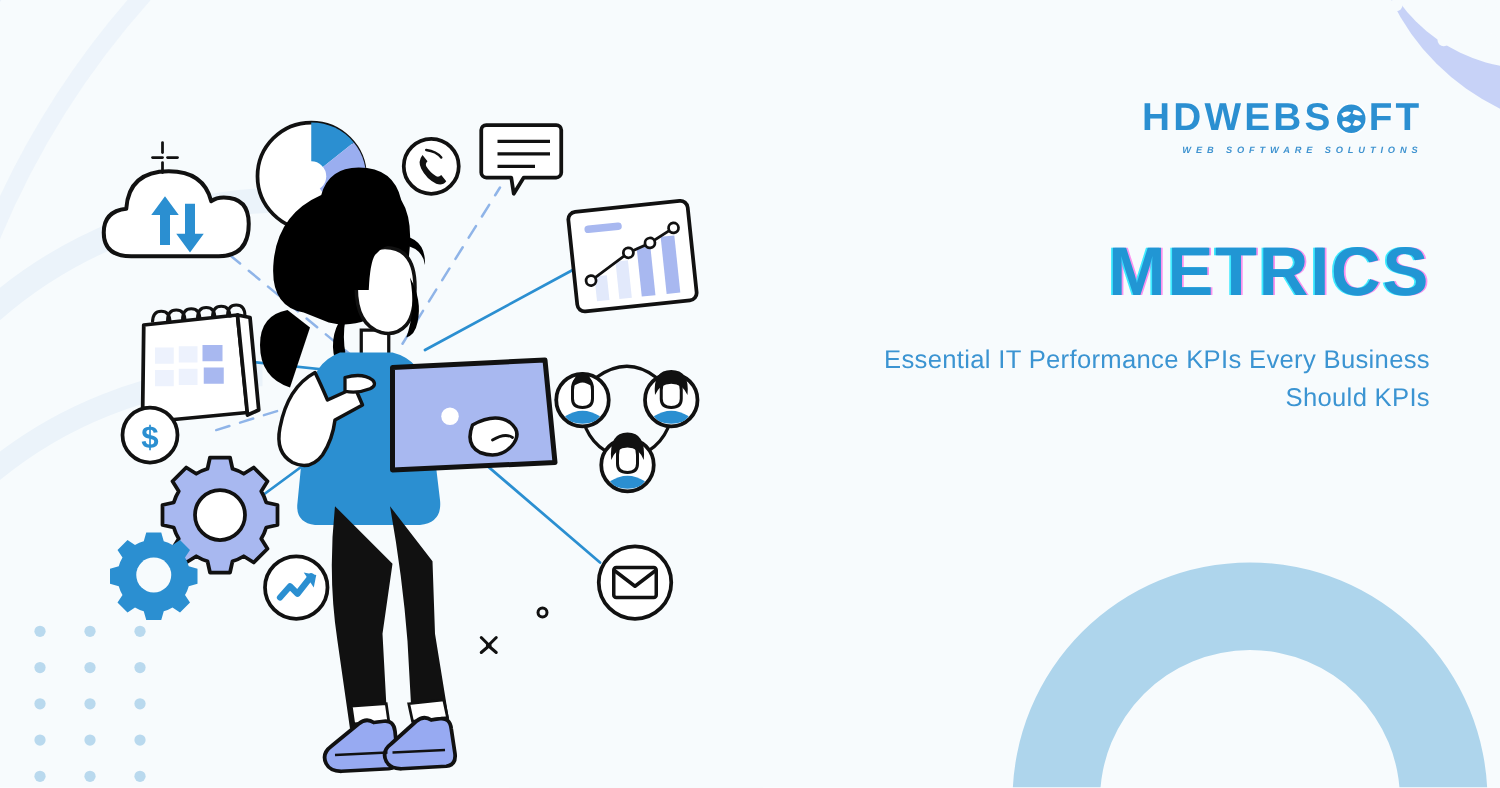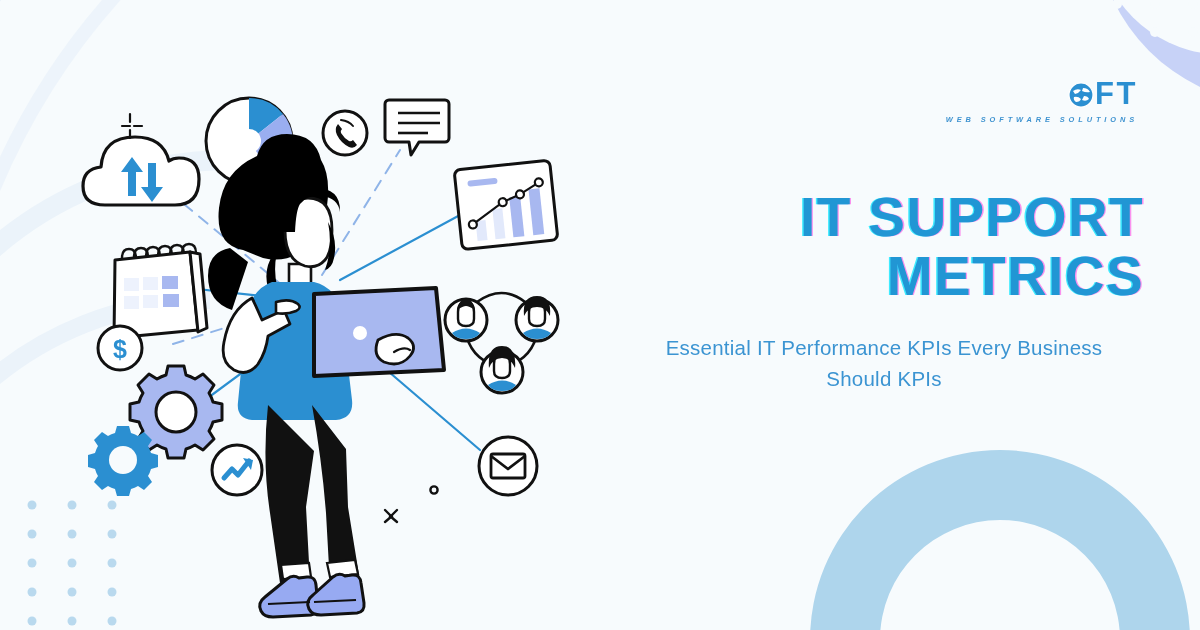--- a/index.html
+++ b/index.html
@@ -81,21 +81,20 @@
     color: #2196d4;
     text-shadow: -1.4px 0 0 rgba(0,230,255,0.75), 1.4px 0 0 rgba(255,0,220,0.42);
   }
   #subhead {
     margin-top: 26px;
     font-size: 20.5px;
     line-height: 1.5;
     font-weight: 400;
     letter-spacing: 0.25px;
     color: #3b94d2;
-    text-align: center;
   }
 
   
   #illustration {
     position: absolute;
     left: 0;
     top: 0;
     width: 660px;
     height: 630px;
   }
@@ -358,40 +357,40 @@
                l-2 -20 q-1 -9 -9 -8 Z" fill="#97aaf2" stroke="#111" stroke-width="3" stroke-linejoin="round"></path>
       <path d="M345 576 q-6 -4 -12 1 l-20 18 q-8 6 -4 14 q3 6 12 6 l36 -2 q8 -1 7 -10
                l-3 -20 q-1 -9 -9 -8 Z" fill="#97aaf2" stroke="#111" stroke-width="3" stroke-linejoin="round"></path>
       <line x1="268" y1="604" x2="310" y2="602" stroke="#111" stroke-width="2.2"></line>
       <line x1="314" y1="602" x2="356" y2="600" stroke="#111" stroke-width="2.2"></line>
     </g>
   </svg>
 
   <div id="logo">
     <div id="logo-wordmark">
+      <span>HDWEBS</span>
       <span id="logo-globe">
         <svg viewBox="0 0 26 26" xmlns="http://www.w3.org/2000/svg" width="26" height="26">
           <circle cx="13" cy="13" r="12" fill="#2b8fd1"></circle>
           <g fill="#ffffff">
             <path d="M5 9 q4 -3 8 -1 q-2 3 -6 4 Z"></path>
             <path d="M15 6 q5 0 7 4 q-4 1 -8 -1 Z"></path>
             <path d="M6 15 q4 -1 7 2 q-1 3 -5 3 q-3 -2 -2 -5 Z"></path>
             <path d="M16 14 q4 0 5 3 q-3 3 -7 1 Z"></path>
           </g>
           <circle cx="13" cy="13" r="12" fill="none" stroke="#ffffff" stroke-width="1.2"></circle>
         </svg>
       </span>
       <span>FT</span>
     </div>
     <div id="logo-tagline">WEB SOFTWARE SOLUTIONS</div>
   </div>
 
   <div id="headline-block">
     <h1 id="headline">
-      <div>IT SUPPORT</div>
       <div>METRICS</div>
     </h1>
     <p id="subhead">
       <span>Essential IT Performance KPIs Every Business</span><br>
       <span>Should KPIs</span>
     </p>
   </div>
 
 </div>
 

